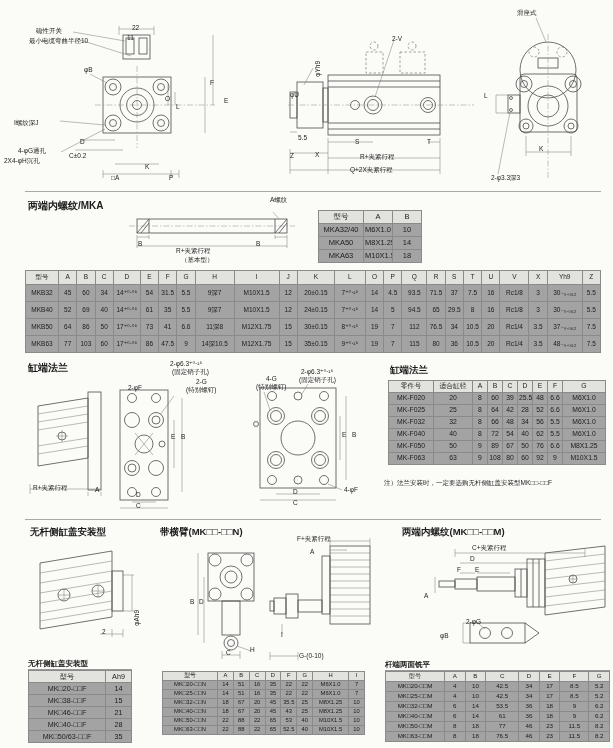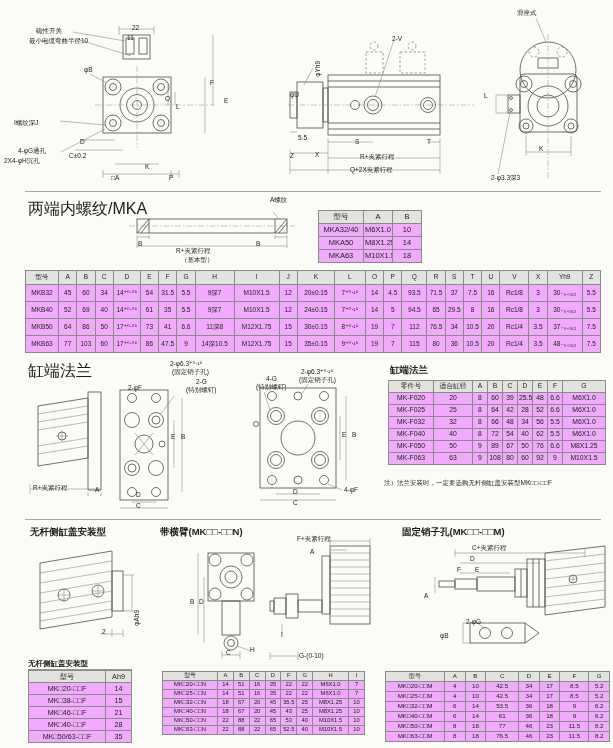--- a/index.html
+++ b/index.html
@@ -1,30 +1,30 @@
 <!DOCTYPE html>
 <html><head>
 <meta charset="utf-8">
 <style>
   html,body{margin:0;padding:0;background:#e8e8e8;}
   #page{position:relative;width:613px;height:748px;background:#fbfbf8;overflow:hidden;
         font-family:"Liberation Sans","DejaVu Sans",sans-serif;color:#1c1c1c;}
   .lbl{position:absolute;font-size:6.5px;line-height:1.15;white-space:nowrap;}
   .main-title{position:absolute;font-size:12.5px;font-weight:bold;white-space:nowrap;}
-  .sec-title{position:absolute;font-size:16px;font-weight:normal;white-space:nowrap;text-align:right;}
+  .sec-title{position:absolute;font-size:10px;font-weight:bold;white-space:nowrap;text-align:right;}
   .sub-title{position:absolute;font-size:9.5px;font-weight:bold;white-space:nowrap;}
   .tbl-title{position:absolute;font-size:7.5px;font-weight:bold;white-space:nowrap;border-bottom:1px solid #999;}
   .rot{transform:rotate(-90deg);transform-origin:center center;}
   .hr{position:absolute;height:1px;background:#a8a8a8;}
   svg.draw{position:absolute;}
   .ln{fill:none;stroke:#4d4d4d;stroke-width:0.8;}
   .thin{fill:none;stroke:#777;stroke-width:0.5;}
   .cl{fill:none;stroke:#888;stroke-width:0.5;stroke-dasharray:6 2 1.5 2;}
   .dsh{fill:none;stroke:#666;stroke-width:0.6;stroke-dasharray:2.5 2;}
-  table.tbl{position:absolute;border-collapse:collapse;table-layout:fixed;background:#f0abfc;}
+  table.tbl{position:absolute;border-collapse:collapse;table-layout:fixed;background:#a3a3a3;}
   .tbl th,.tbl td{border:1px solid #8a8a8a;text-align:center;vertical-align:middle;
                   padding:0 1px;overflow:hidden;line-height:1;font-weight:normal;}
   .tbl th{background:#e2e2de;}
   #mka-table{left:318px;top:210px;width:104px;font-size:7.5px;}
   #mka-table th,#mka-table td{height:12px;}
   #mka-table th:nth-child(1){width:42px;}
   #main-table{left:25px;top:270px;width:576px;font-size:6.5px;}
   #main-table th{height:13px;} #main-table td{height:16px;}
   #main-table th:nth-child(1){width:30px;}
   #main-table th:nth-child(5){width:24px;}
@@ -813,21 +813,21 @@
           <td>22</td>
           <td>65</td>
           <td>52.5</td>
           <td>40</td>
           <td>M10X1.5</td>
           <td>10</td>
         </tr>
       </tbody>
     </table>
 
-  <div class="sub-title" style="left:402px;top:526px">固定销子孔(MK□□-□□M)</div>
+  <div class="sub-title" style="left:402px;top:526px">两端内螺纹(MK□□-□□M)</div>
 
   <svg class="draw" style="left:415px;top:545px" width="195" height="115" viewBox="0 0 195 115">
     <g class="ln">
       <polygon points="130,8 190,1 190,62 130,70"></polygon>
       <rect x="112" y="14" width="18" height="48"></rect>
       <line x1="118" y1="14" x2="118" y2="62"></line>
         <line x1="124" y1="14" x2="124" y2="62"></line>
       <rect x="100" y="24" width="12" height="28"></rect>
         <line x1="106" y1="24" x2="106" y2="52"></line>
       <rect x="62" y="32" width="38" height="14"></rect>
@@ -864,20 +864,21 @@
   </svg>
 
   <span class="lbl" style="left:472px;top:544px">C+夹紧行程</span>
   <span class="lbl" style="left:470px;top:555px">D</span>
   <span class="lbl" style="left:457px;top:566px">F</span>
   <span class="lbl" style="left:475px;top:566px">E</span>
   <span class="lbl" style="left:424px;top:592px">A</span>
   <span class="lbl" style="left:466px;top:618px">2-φG</span>
   <span class="lbl" style="left:440px;top:632px">φB</span>
 
+  <div class="tbl-title" style="left:385px;top:660px;width:225px">杆端两面铣平</div>
   <table class="tbl" id="t3">
       <thead>
         <tr>
           <th>型号</th>
           <th>A</th>
           <th>B</th>
           <th>C</th>
           <th>D</th>
           <th>E</th>
           <th>F</th>

